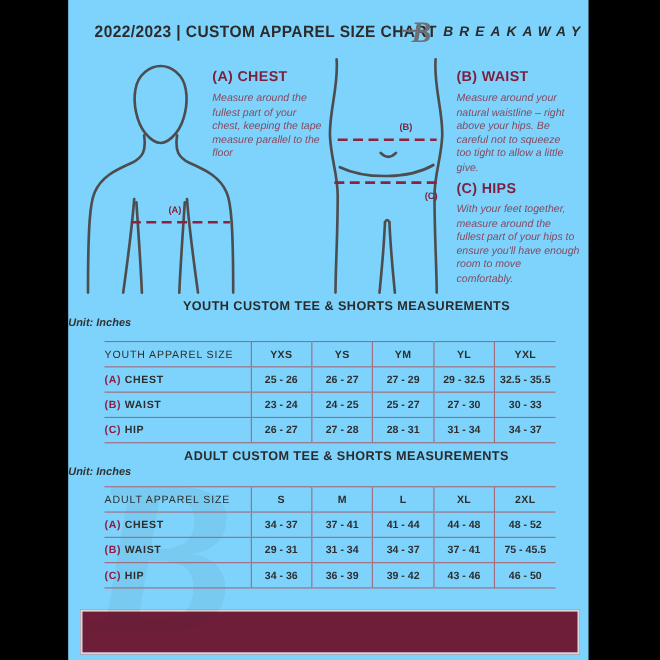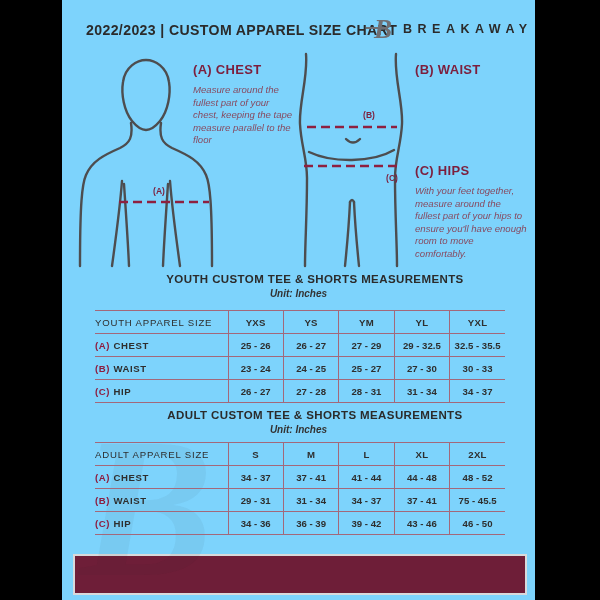--- a/index.html
+++ b/index.html
@@ -9,36 +9,36 @@
 
   
   .hdr-title{position:absolute;left:24px;top:21px;font-size:15px;font-weight:800;
     color:#2b2b2b;letter-spacing:.4px;transform:scaleX(.94);transform-origin:left;
     white-space:nowrap;}
   .logo{position:absolute;left:308px;top:14px;display:flex;align-items:center;gap:7px;}
   .logo-b{position:relative;width:26px;height:30px;}
   .logo-b .glyph{font-family:"Liberation Serif",serif;font-style:italic;font-weight:700;
     font-size:27px;color:#6f6f73;line-height:30px;display:block;text-align:center;}
   .logo-b .bar{position:absolute;left:-4px;top:13px;width:22px;height:2px;background:#6f6f73;}
-  .brand{font-size:12.5px;font-weight:700;letter-spacing:5.5px;color:#2b2b2b;}
+  .brand{font-size:12.5px;font-weight:700;letter-spacing:5.5px;color:#2b2b2b;font-style:italic;}
 
   
   .guide-block{position:absolute;}
   .guide-label{font-size:13px;font-weight:800;color:#7c1f3d;letter-spacing:.3px;margin-bottom:7px;}
   .guide-desc{font-size:9.6px;font-style:italic;color:#874a60;line-height:12.5px;font-weight:500;}
 
   svg.diagram{position:absolute;overflow:visible;}
   .outline{fill:none;stroke:#4d4d4f;stroke-width:2.4;stroke-linecap:round;}
   .dash{fill:none;stroke:#8e2040;stroke-width:2.4;stroke-dasharray:9 5;}
   .marker{font-size:8.5px;font-weight:800;fill:#7c1f3d;font-family:"Liberation Sans",sans-serif;}
 
   
   .tbl-title{position:absolute;width:506px;text-align:center;font-size:11.5px;font-weight:800;
     color:#2b2b2b;letter-spacing:.4px;}
-  .tbl-unit{position:absolute;width:473px;text-align:center;font-size:10px;font-style:italic;
+  .tbl-unit{position:absolute;width:473px;text-align:left;font-size:10px;font-style:italic;
     color:#333;font-weight:600;}
   table.size{position:absolute;left:33px;width:410px;border-collapse:collapse;table-layout:fixed;
     background:transparent;z-index:2;}
   table.size col.c0{width:133px;}
   table.size td,table.size th{height:22px;padding:0;font-size:9.6px;color:#2e2e2e;}
   table.size tr{border-top:1.8px solid #a3687a;}
   table.size tr:last-child{border-bottom:1.8px solid #a3687a;}
   table.size td:not(:first-child),table.size th:not(:first-child){
     border-left:1.5px solid #a3687a;text-align:center;}
   .colhead{font-weight:800;font-size:10px;color:#1f1f1f;letter-spacing:.3px;margin-top:44px;}
@@ -94,20 +94,21 @@
     <line class="dash" x1="14" y1="114" x2="110" y2="114"></line>
     <text class="marker" x="102" y="129" text-anchor="middle">(C)</text>
   </svg>
 
   <div class="guide-block" style="left:131px;top:62px;width:104px;">
     <div class="guide-label">(A) CHEST</div>
     <div class="guide-desc">Measure around the fullest part of your chest, keeping the tape measure parallel to the floor</div>
   </div>
   <div class="guide-block" style="left:353px;top:62px;width:110px;">
     <div class="guide-label">(B) WAIST</div>
+    <div class="guide-desc">Measure around your natural waistline – right above your hips. Be careful not to squeeze too tight to allow a little give.</div>
   </div>
   <div class="guide-block" style="left:353px;top:163px;width:112px;">
     <div class="guide-label">(C) HIPS</div>
     <div class="guide-desc">With your feet together, measure around the fullest part of your hips to ensure you'll have enough room to move comfortably.</div>
   </div>
 
   <div class="tbl-title" style="top:273px;">YOUTH CUSTOM TEE &amp; SHORTS MEASUREMENTS</div>
   <div class="tbl-unit" style="top:288px;">Unit: Inches</div>
   <table class="size" style="top:310px;">
     <colgroup>

